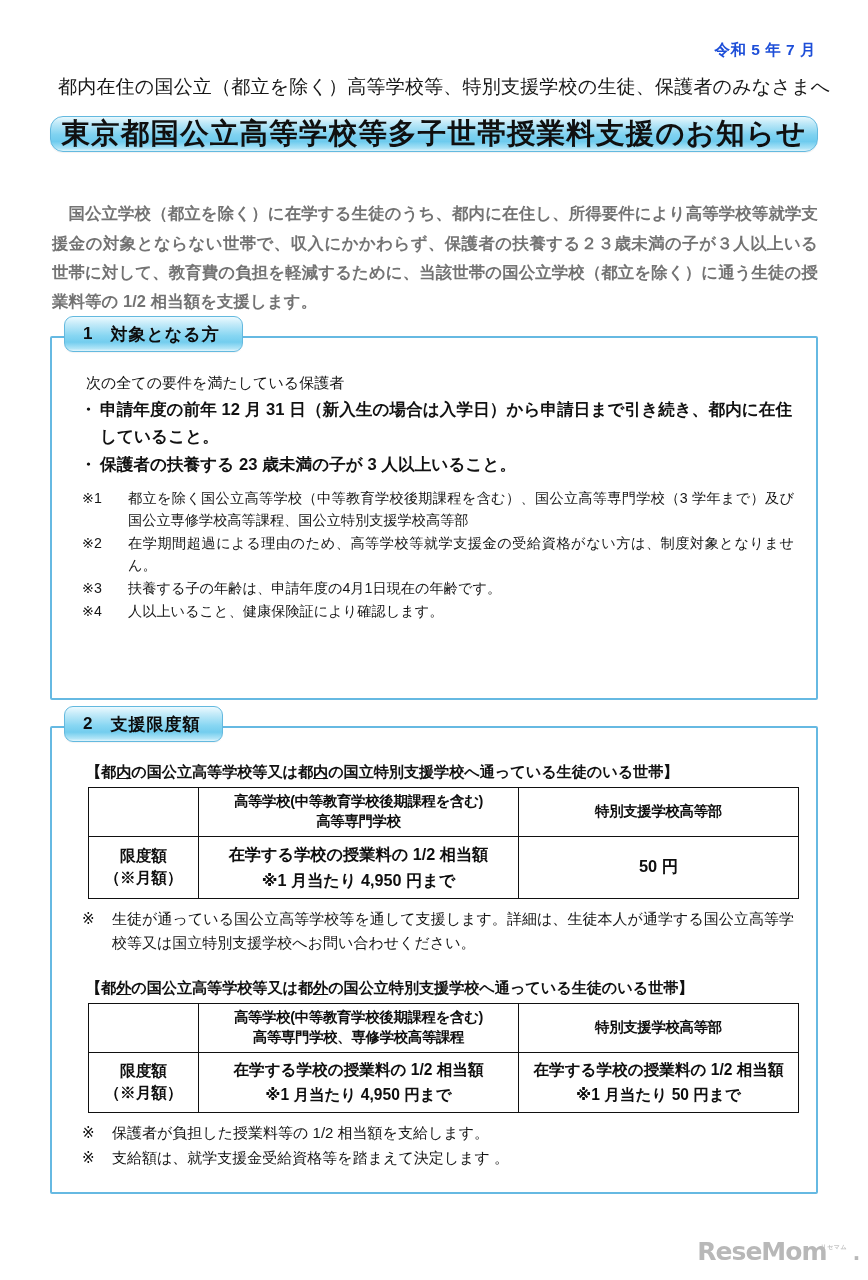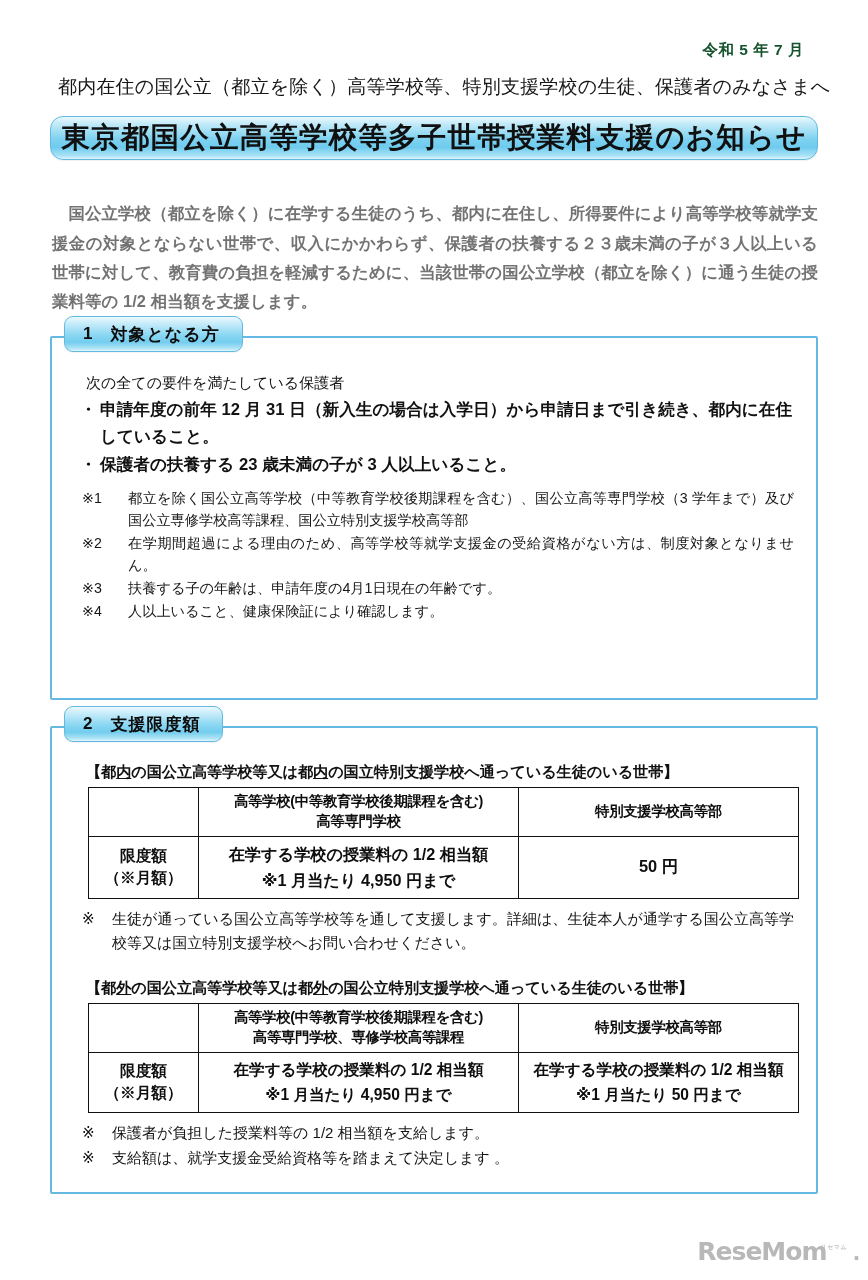--- a/index.html
+++ b/index.html
@@ -22,44 +22,44 @@
     top: 0; left: 0;
     width: 868px;
     height: 1280px;
     padding: 0;
   }
 
   
   .doc-date {
     position: absolute;
     top: 40px;
-    right: 64px;
+    right: 52px;
     font-size: 15.5px;
     font-weight: 600;
     letter-spacing: .5px;
-    color: #14532d;
+    color: #1d4ed8;
   }
   .addressee {
     position: absolute;
     top: 74px;
     left: 58px;
     font-size: 19px;
     font-weight: 500;
     letter-spacing: .2px;
     color: #161616;
     white-space: nowrap;
   }
 
   
   .title-banner {
     position: absolute;
     top: 116px;
     left: 50px;
     width: 768px;
-    height: 44px;
+    height: 36px;
     border-radius: 13px;
     border: 1px solid #63b9df;
     background: linear-gradient(to bottom,
                 #e9f8fd 0%,
                 #bfe9f8 18%,
                 #7fd2f0 52%,
                 #6ecbee 72%,
                 #a9e2f6 92%,
                 #dff5fc 100%);
     display: flex;

